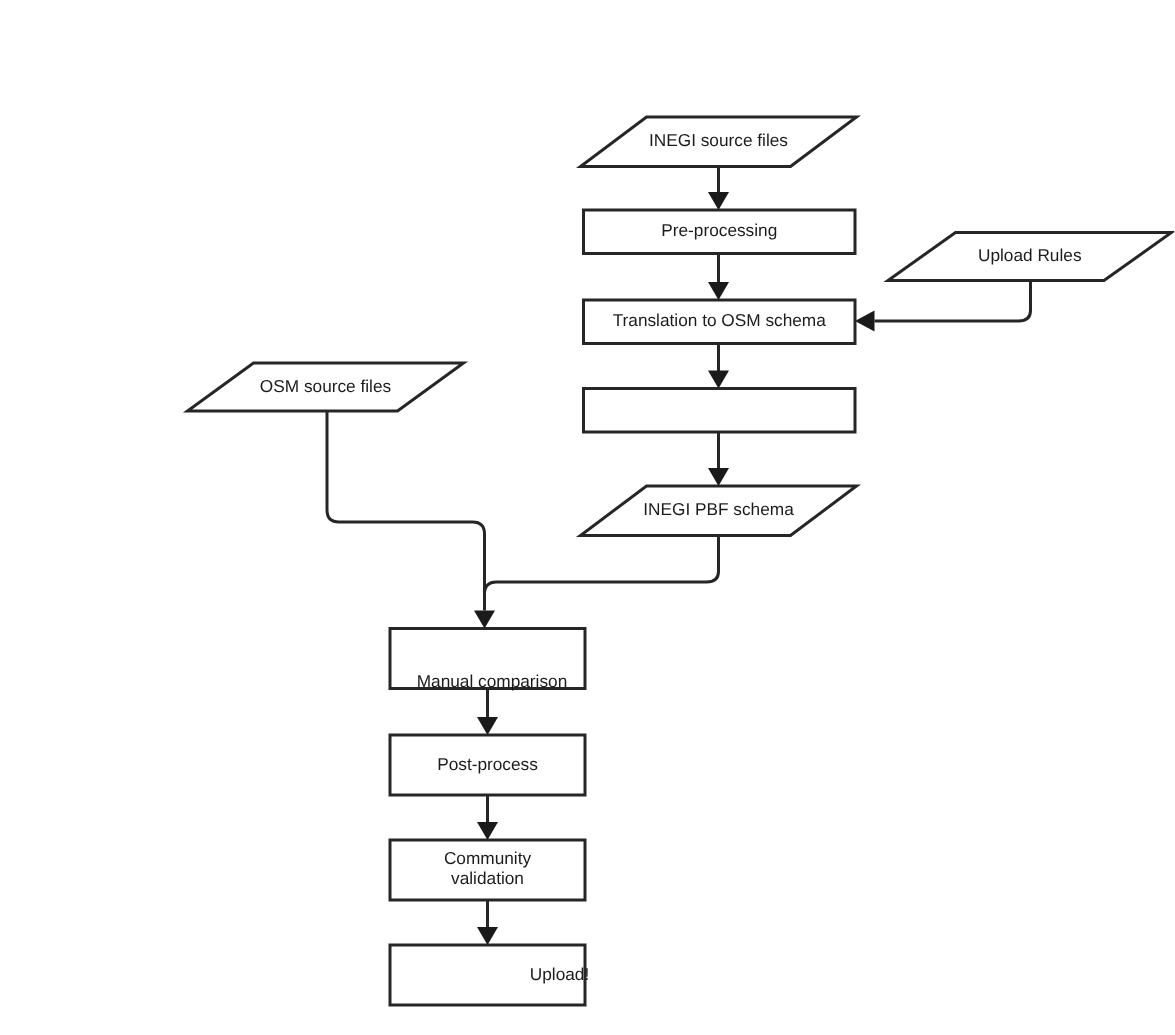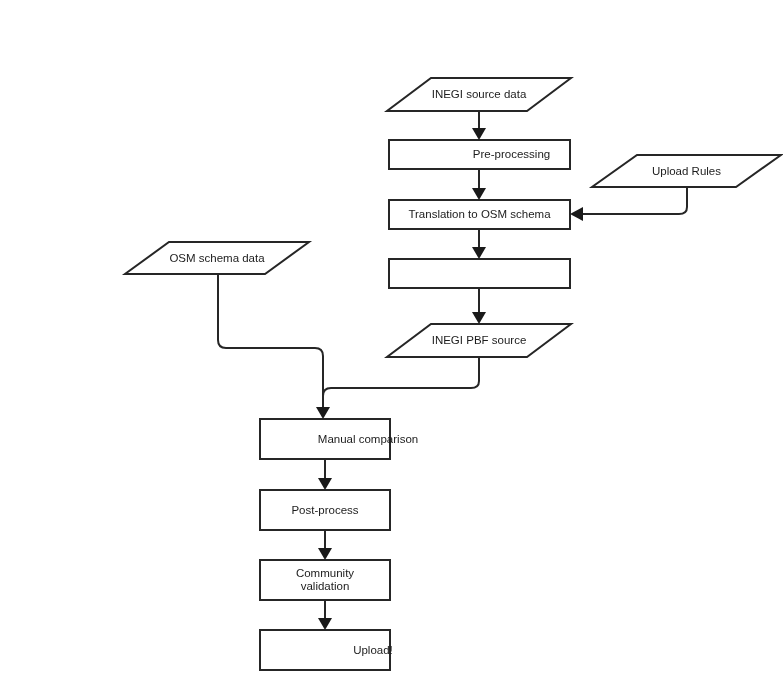--- a/index.html
+++ b/index.html
@@ -68,45 +68,45 @@
       <polygon points="472,247 486,247 479,259"></polygon>
       <polygon points="472,312 486,312 479,324"></polygon>
       <polygon points="316,407 330,407 323,419"></polygon>
       <polygon points="318,478 332,478 325,490"></polygon>
       <polygon points="318,548 332,548 325,560"></polygon>
       <polygon points="318,618 332,618 325,630"></polygon>
     </g>
   </svg>
 
   <div class="node-label" style="left:387px; top:78px;  width:184px; height:33px;">
-    <span>INEGI source data</span>
+    <span>INEGI source files</span>
     </div>
 
-  <div class="node-label" style="left:389px; top:140px; width:181px; height:29px;margin-left:32px;">
+  <div class="node-label" style="left:389px; top:140px; width:181px; height:29px;">
     <span>Pre-processing</span>
     </div>
 
   <div class="node-label" style="left:592px; top:155px; width:189px; height:32px;">
     <span>Upload Rules</span>
     </div>
 
   <div class="node-label" style="left:389px; top:200px; width:181px; height:29px;border-radius:14px;">
     <span>Translation to OSM schema</span>
     </div>
 
 
   <div class="node-label" style="left:387px; top:324px; width:184px; height:33px;">
-    <span>INEGI PBF source</span>
+    <span>INEGI PBF schema</span>
     </div>
 
   <div class="node-label" style="left:125px; top:242px; width:184px; height:32px;">
-    <span>OSM schema data</span>
+    <span>OSM source files</span>
     </div>
 
-  <div class="node-label" style="left:260px; top:419px; width:136px; height:40px;margin-left:40px;">
+  <div class="node-label" style="left:260px; top:435px; width:136px; height:40px;">
     <span>Manual comparison</span>
     </div>
 
   <div class="node-label wrap" style="left:260px; top:560px; width:130px; height:40px;">
     <span>Community validation</span>
     </div>
 
   <div class="node-label" style="left:260px; top:490px; width:130px; height:40px;">
     <span>Post-process</span>
     </div>

